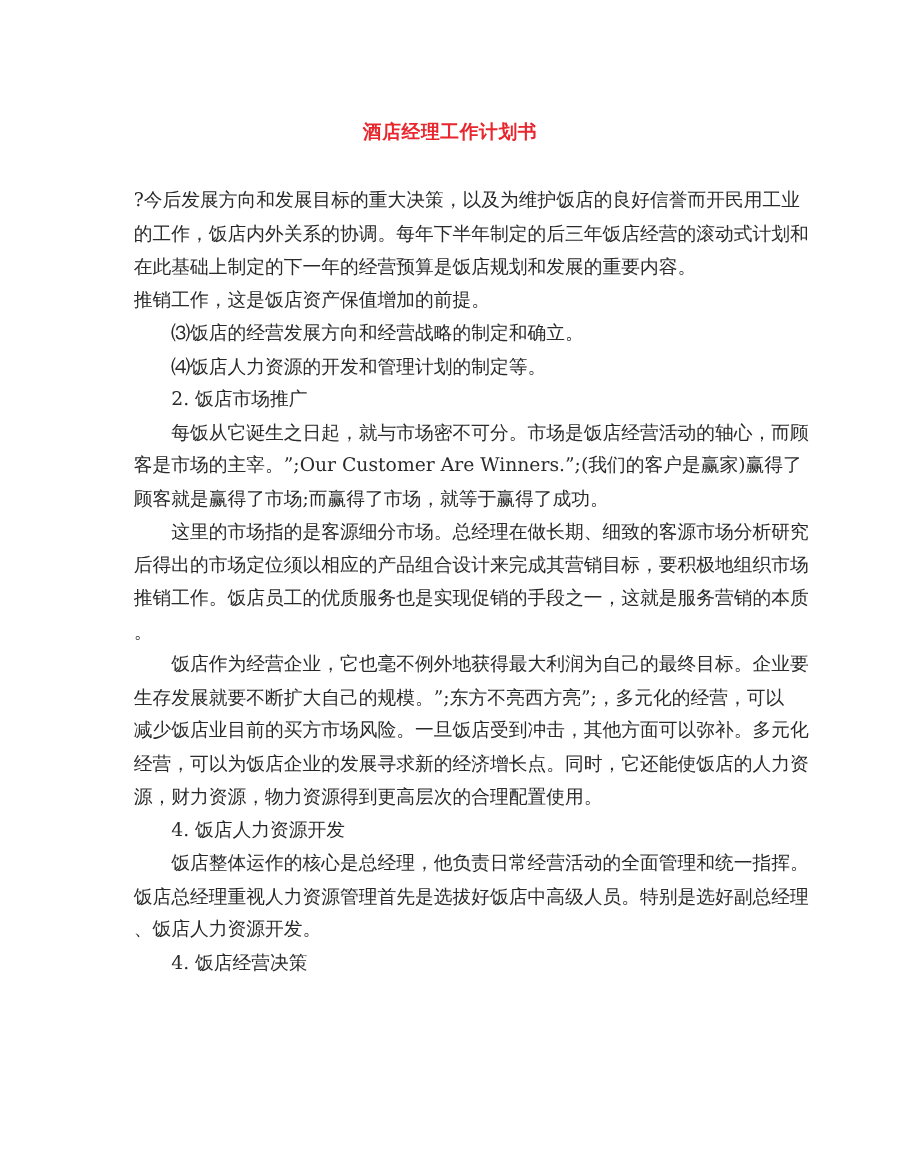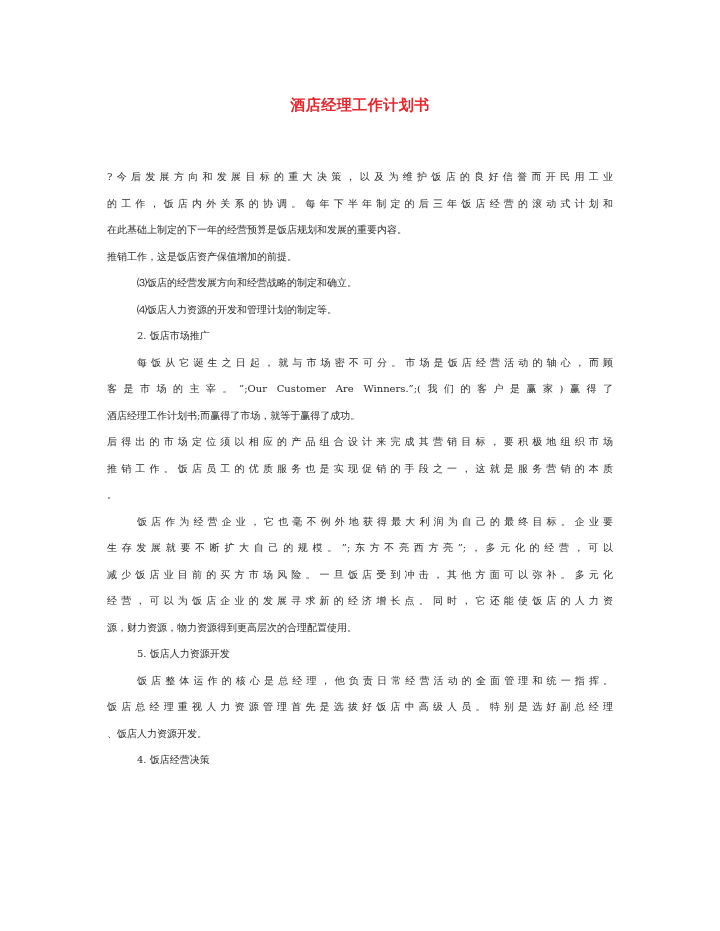--- a/index.html
+++ b/index.html
@@ -2,22 +2,22 @@
 <html><head>
 <meta charset="utf-8">
 <style>
   html, body { margin: 0; padding: 0; background: #ffffff; }
   body { width: 720px; height: 931px; overflow: hidden; position: relative;
          font-family: "DejaVu Serif", "Liberation Serif", serif; color: #2a2a2a; }
   .page { position: absolute; left: 0; top: 0; width: 648px; height: 931px; background: #fff; }
   .title { position: absolute; top: 96px; left: 0; width: 720px; text-align: center;
            font-size: 15px; font-weight: bold; color: #e8262d; letter-spacing: 0.5px;
            font-family: "DejaVu Sans", "Liberation Sans", sans-serif; }
-  .body { position: absolute; left: 107px; top: 164px; width: 506px;
-          font-size: 10px; line-height: 26.5px; }
+  .body { position: absolute; left: 107px; top: 147px; width: 506px;
+          font-size: 15px; line-height: 26.5px; }
   .line { white-space: nowrap; height: 26.5px; overflow: visible; text-align-last: justify; text-align: justify; }
   .line.last { text-align-last: left; }
   .indent { padding-left: 30px; }
 </style>
 </head>
 <body>
 
 <div class="page">
   <div class="title">酒店经理工作计划书</div>
 
@@ -41,39 +41,40 @@
       <div class="line indent last">⑷饭店人力资源的开发和管理计划的制定等。</div>
     </div>
 
     <div>
       <div class="line indent last">2. 饭店市场推广</div>
     </div>
 
     <div>
       <div class="line indent">每饭从它诞生之日起，就与市场密不可分。市场是饭店经营活动的轴心，而顾</div>
       <div class="line">客是市场的主宰。”;Our Customer Are Winners.”;(我们的客户是赢家)赢得了</div>
-      <div class="line last">酒店经理工作计划书;而赢得了市场，就等于赢得了成功。</div>
+      <div class="line last">顾客就是赢得了市场;而赢得了市场，就等于赢得了成功。</div>
     </div>
 
     <div>
+      <div class="line indent">这里的市场指的是客源细分市场。总经理在做长期、细致的客源市场分析研究</div>
       <div class="line">后得出的市场定位须以相应的产品组合设计来完成其营销目标，要积极地组织市场</div>
       <div class="line">推销工作。饭店员工的优质服务也是实现促销的手段之一，这就是服务营销的本质</div>
       <div class="line last">。</div>
     </div>
 
     <div>
       <div class="line indent">饭店作为经营企业，它也毫不例外地获得最大利润为自己的最终目标。企业要</div>
       <div class="line">生存发展就要不断扩大自己的规模。”;东方不亮西方亮”;，多元化的经营，可以</div>
       <div class="line">减少饭店业目前的买方市场风险。一旦饭店受到冲击，其他方面可以弥补。多元化</div>
       <div class="line">经营，可以为饭店企业的发展寻求新的经济增长点。同时，它还能使饭店的人力资</div>
       <div class="line last">源，财力资源，物力资源得到更高层次的合理配置使用。</div>
     </div>
 
     <div>
-      <div class="line indent last">5. 饭店人力资源开发</div>
+      <div class="line indent last">4. 饭店人力资源开发</div>
     </div>
 
     <div>
       <div class="line indent">饭店整体运作的核心是总经理，他负责日常经营活动的全面管理和统一指挥。</div>
       <div class="line">饭店总经理重视人力资源管理首先是选拔好饭店中高级人员。特别是选好副总经理</div>
       <div class="line last">、饭店人力资源开发。</div>
     </div>
 
     <div>
       <div class="line indent last">4. 饭店经营决策</div>

